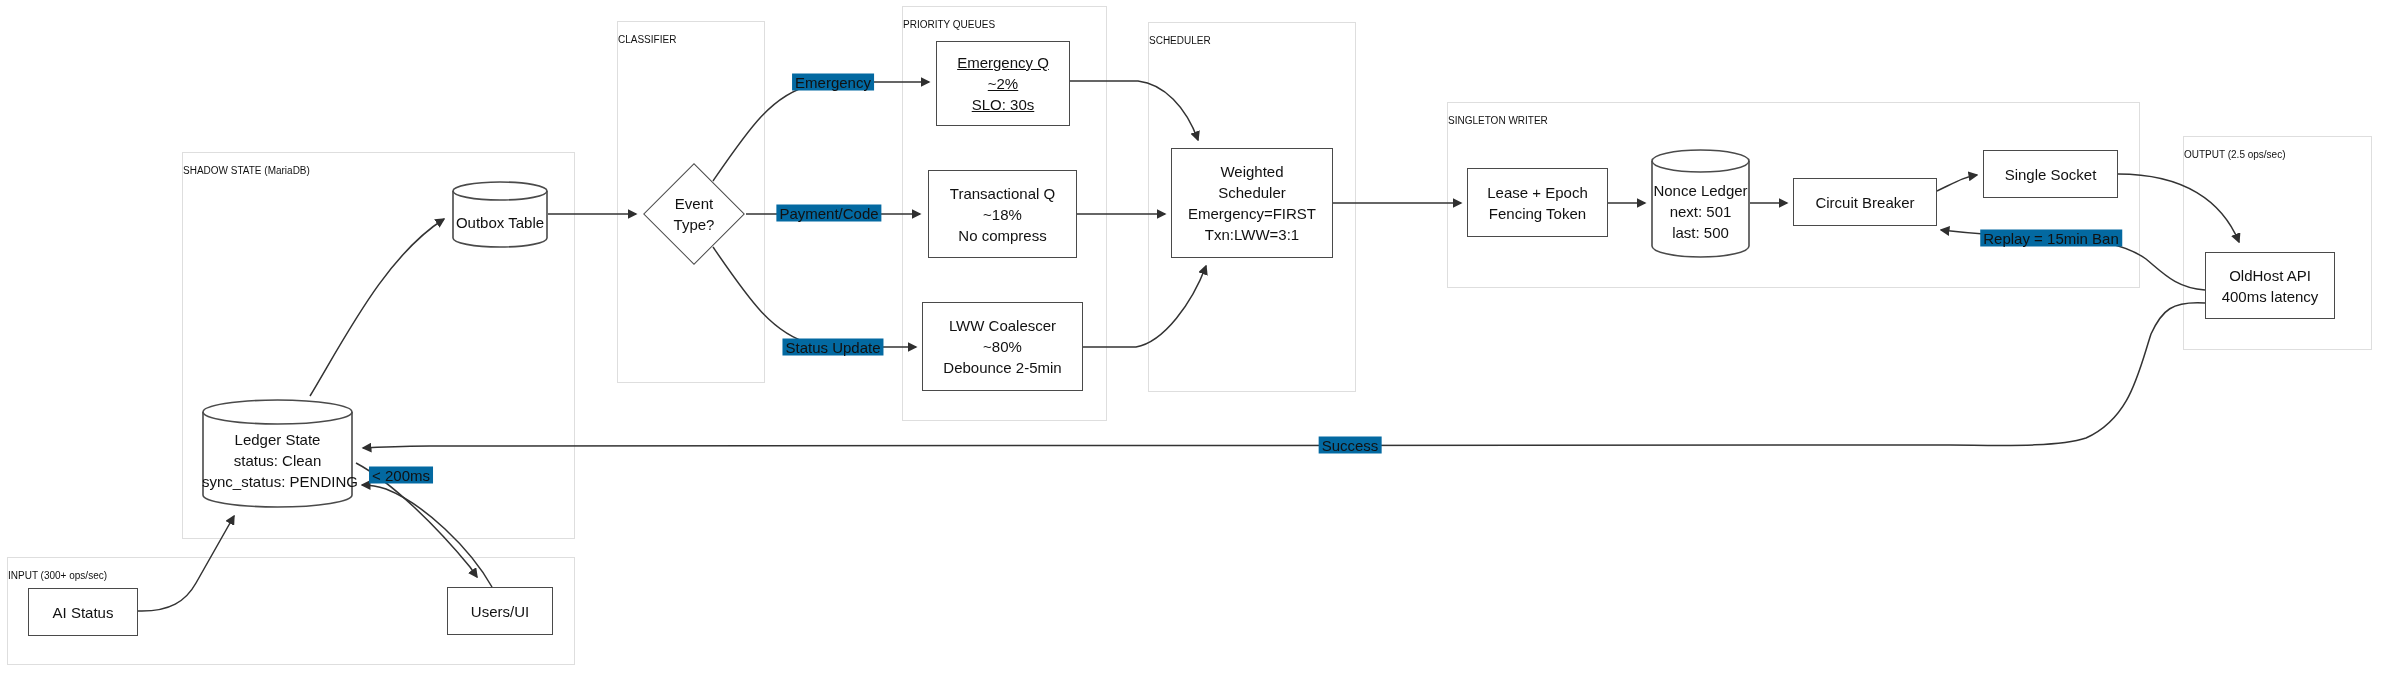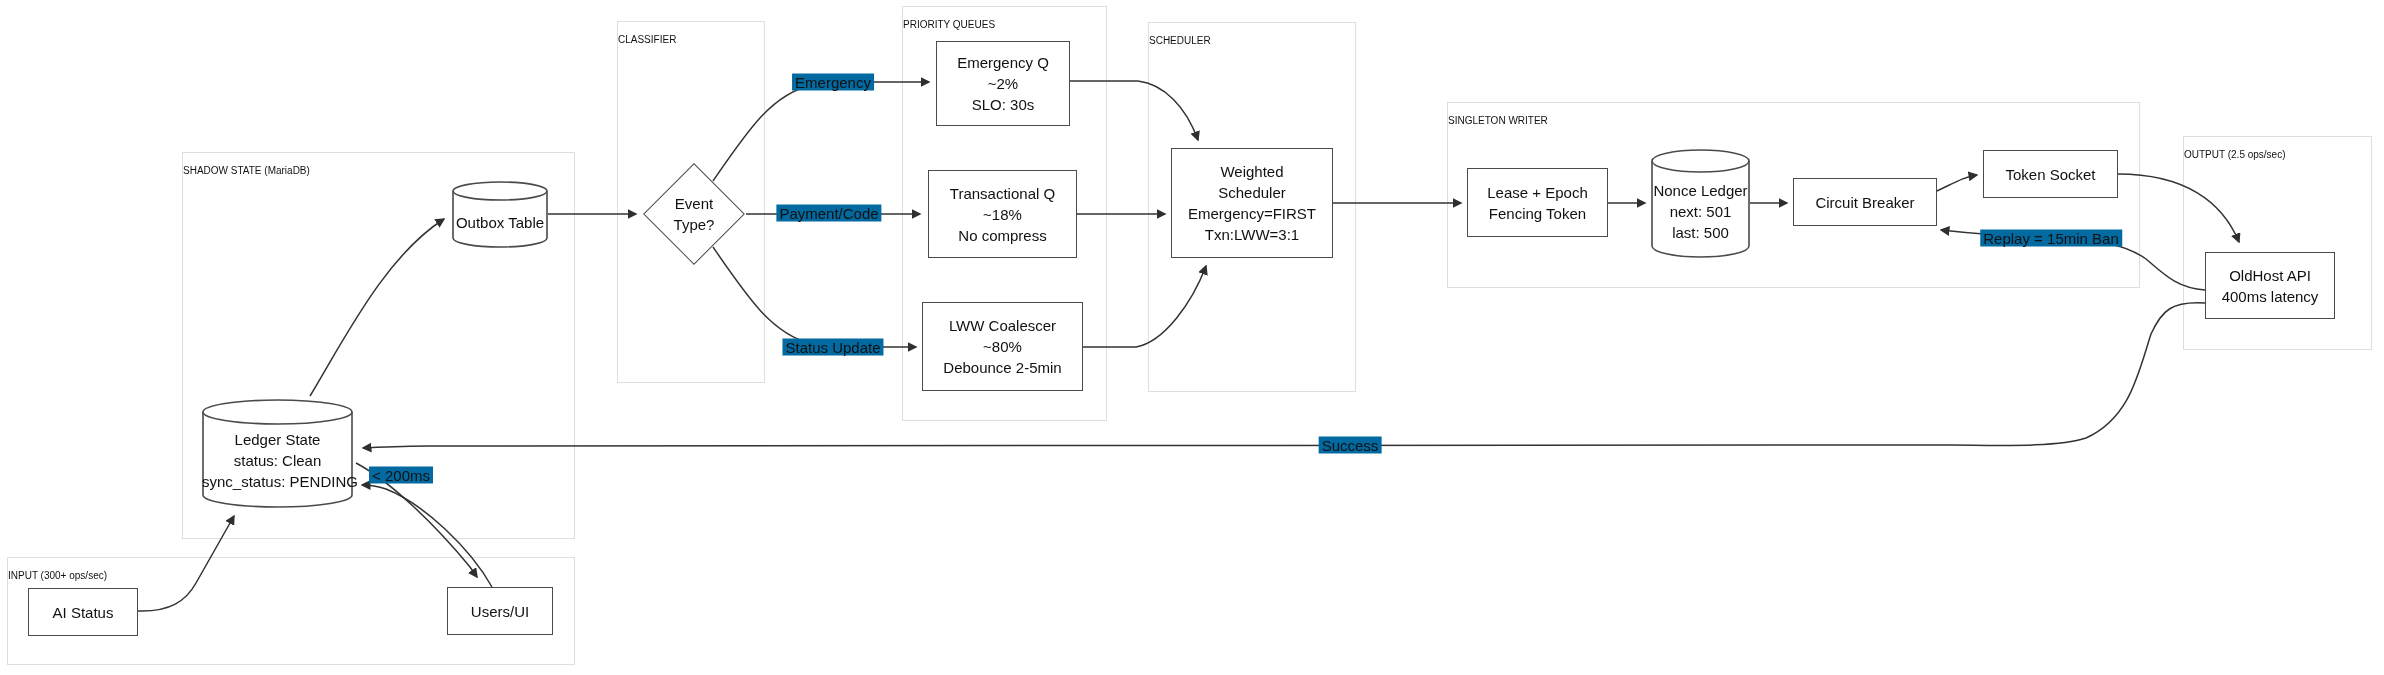--- a/index.html
+++ b/index.html
@@ -115,21 +115,21 @@
   </div>
 
   <div class="node diamond-node" style="left:643px;top:163px;width:102px;height:102px;">
     <div class="diamond-shape"></div>
     <div class="diamond-text">
       <div class="ln">Event</div>
       <div class="ln">Type?</div>
     </div>
   </div>
 
-  <div class="node rect-node" style="left:936px;top:41px;width:134px;height:85px;">
+  <div class="node rect-node" style="left:936px;top:41px;width:134px;height:85px;text-decoration:underline;">
     <div class="ln">Emergency Q</div>
     <div class="ln">~2%</div>
     <div class="ln">SLO: 30s</div>
   </div>
 
   <div class="node rect-node" style="left:928px;top:170px;width:149px;height:88px;">
     <div class="ln">Transactional Q</div>
     <div class="ln">~18%</div>
     <div class="ln">No compress</div>
   </div>
@@ -164,21 +164,21 @@
       <div class="ln">next: 501</div>
       <div class="ln">last: 500</div>
     </div>
   </div>
 
   <div class="node rect-node" style="left:1793px;top:178px;width:144px;height:48px;">
     <div class="ln">Circuit Breaker</div>
   </div>
 
   <div class="node rect-node" style="left:1983px;top:150px;width:135px;height:48px;">
-    <div class="ln">Token Socket</div>
+    <div class="ln">Single Socket</div>
   </div>
 
   <div class="node rect-node" style="left:2205px;top:252px;width:130px;height:67px;">
     <div class="ln">OldHost API</div>
     <div class="ln">400ms latency</div>
   </div>
 
   <div class="node cyl-node" style="left:202px;top:399px;width:151px;height:109px;">
     <svg width="151" height="109" viewBox="0 0 151 109">
       <g fill="#ffffff" stroke="#4a4a4a" stroke-width="1.6">

